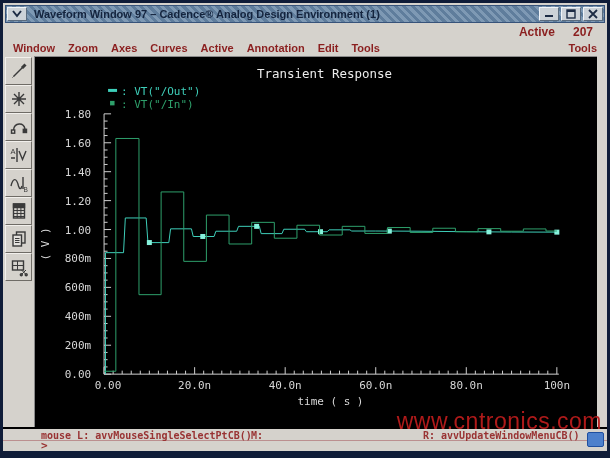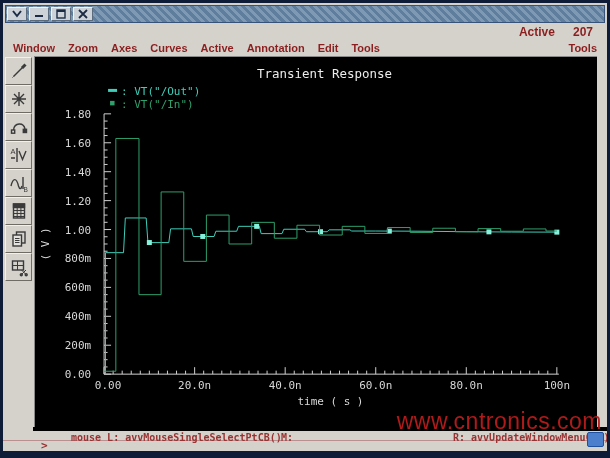--- a/index.html
+++ b/index.html
@@ -24,41 +24,42 @@
   
   .main{display:flex;height:371px;}
   .toolbar{width:31px;display:flex;flex-direction:column;align-items:center;padding-top:1px;}
   .tool-btn{width:27px;height:28px;background:#d5d2cc;border:1px solid;
             border-color:#f2f0ec #6f6c66 #6f6c66 #f2f0ec;display:flex;align-items:center;justify-content:center;padding:0;}
   .tool-btn svg{stroke:#3a3a3a;fill:none;stroke-width:1.4;}
   .canvas{width:563px;height:371px;background:#000;border-top:1px solid #8a8a8a;border-left:1px solid #8a8a8a;}
   text.ax{font-family:"DejaVu Sans Mono",monospace;font-size:11px;fill:#d8d8d8;}
   text.ttl{font-family:"DejaVu Sans Mono",monospace;font-size:12.5px;fill:#ececec;}
   
-  .statusbar{position:relative;height:13px;border-top:4px solid #000000;
-             font-family:"DejaVu Sans Mono",monospace;font-size:10px;font-weight:bold;color:#993333;margin-left:30px;}
+  .statusbar{position:relative;height:13px;border-top:2px solid #000000;
+             font-family:"DejaVu Sans Mono",monospace;font-size:10px;font-weight:bold;color:#993333;}
   .statusbar span{position:absolute;top:1px;white-space:nowrap;}
   .promptbar{height:11px;border-top:1px solid #bb8f8f;padding-left:38px;
              font-family:"DejaVu Sans Mono",monospace;font-size:11px;font-weight:bold;color:#993333;line-height:10px;}
   .watermark{position:absolute;right:5px;bottom:16px;font-size:23px;color:#b91c1c;opacity:.95;
              letter-spacing:.5px;z-index:5;font-family:"Liberation Sans",sans-serif;}
   .grip{position:absolute;right:3px;bottom:4px;width:17px;height:15px;background:#4d80cc;
         border:1px solid #1f4f9f;border-radius:2px;z-index:4;}
 </style>
 </head>
 <body>
 
 <div class="frame">
 
   <div class="titlebar">
     <button class="tb-btn">
       <svg width="12" height="10" viewBox="0 0 12 10">
         <polyline points="2,2 6,7 10,2" stroke="#1c2b45" stroke-width="2" fill="none"></polyline>
       </svg>
     </button>
+    <div class="tb-title">Waveform Window 97 – Cadence® Analog Design Environment (1)</div>
     <button class="tb-btn">
       <svg width="12" height="10" viewBox="0 0 12 10">
         <rect x="2" y="6" width="8" height="2" fill="#1c2b45" stroke="none"></rect>
       </svg>
     </button>
     <button class="tb-btn">
       <svg width="12" height="10" viewBox="0 0 12 10">
         <rect x="2" y="1" width="8" height="8" fill="none" stroke="#1c2b45" stroke-width="1.4"></rect>
         <rect x="2" y="1" width="8" height="2" fill="#1c2b45" stroke="none"></rect>
       </svg>

